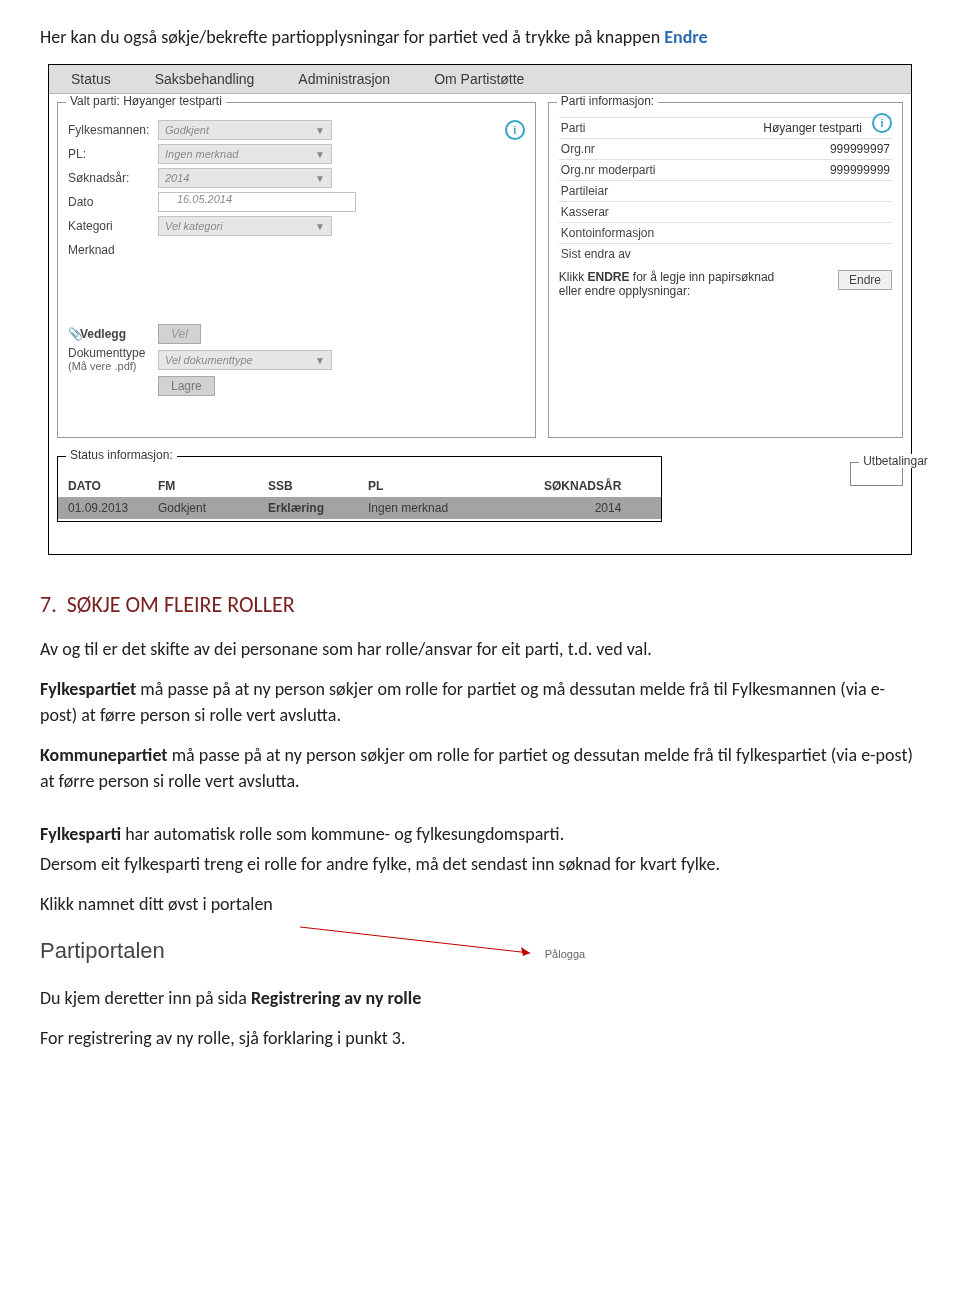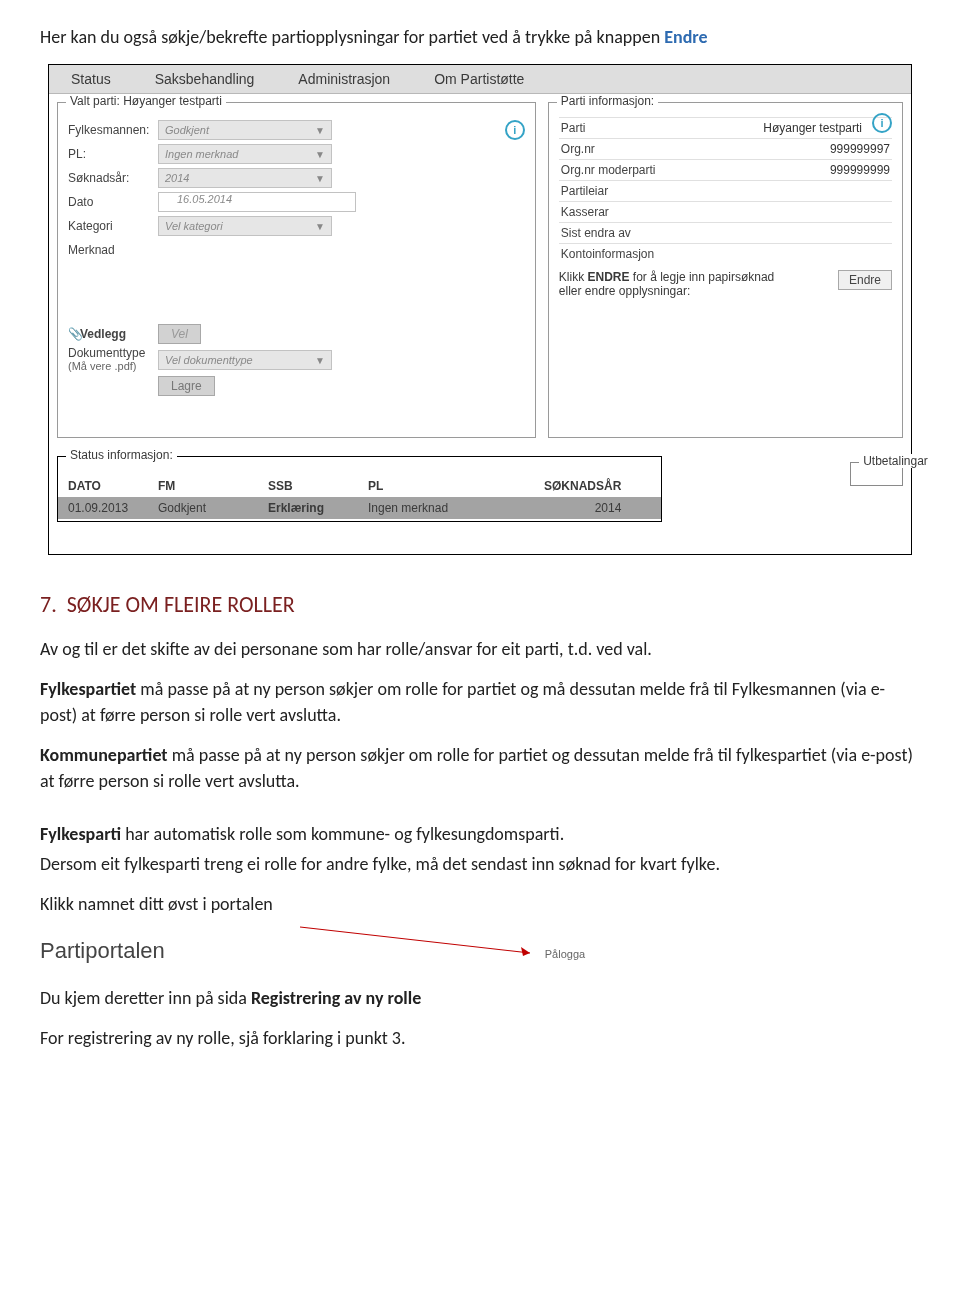--- a/index.html
+++ b/index.html
@@ -144,25 +144,25 @@
           </div>
         <div class="kv">
             <span class="k">Partileiar</span>
             <span class="v"></span>
           </div>
         <div class="kv">
             <span class="k">Kasserar</span>
             <span class="v"></span>
           </div>
         <div class="kv">
+            <span class="k">Kontoinformasjon</span>
+            <span class="v"></span>
+          </div>
+        <div class="kv">
             <span class="k">Sist endra av</span>
-            <span class="v"></span>
-          </div>
-        <div class="kv">
-            <span class="k">Kontoinformasjon</span>
             <span class="v"></span>
           </div>
         <div style="display:flex;justify-content:space-between;align-items:flex-start;margin-top:6px;font-size:12px">
           <span style="max-width:240px"><span>Klikk </span><b>ENDRE</b><span> for å legje inn papirsøknad eller endre opplysningar:</span></span>
           <span class="btn">Endre</span>
         </div>
       </div>
     </div>
 
     <div class="bottom">

